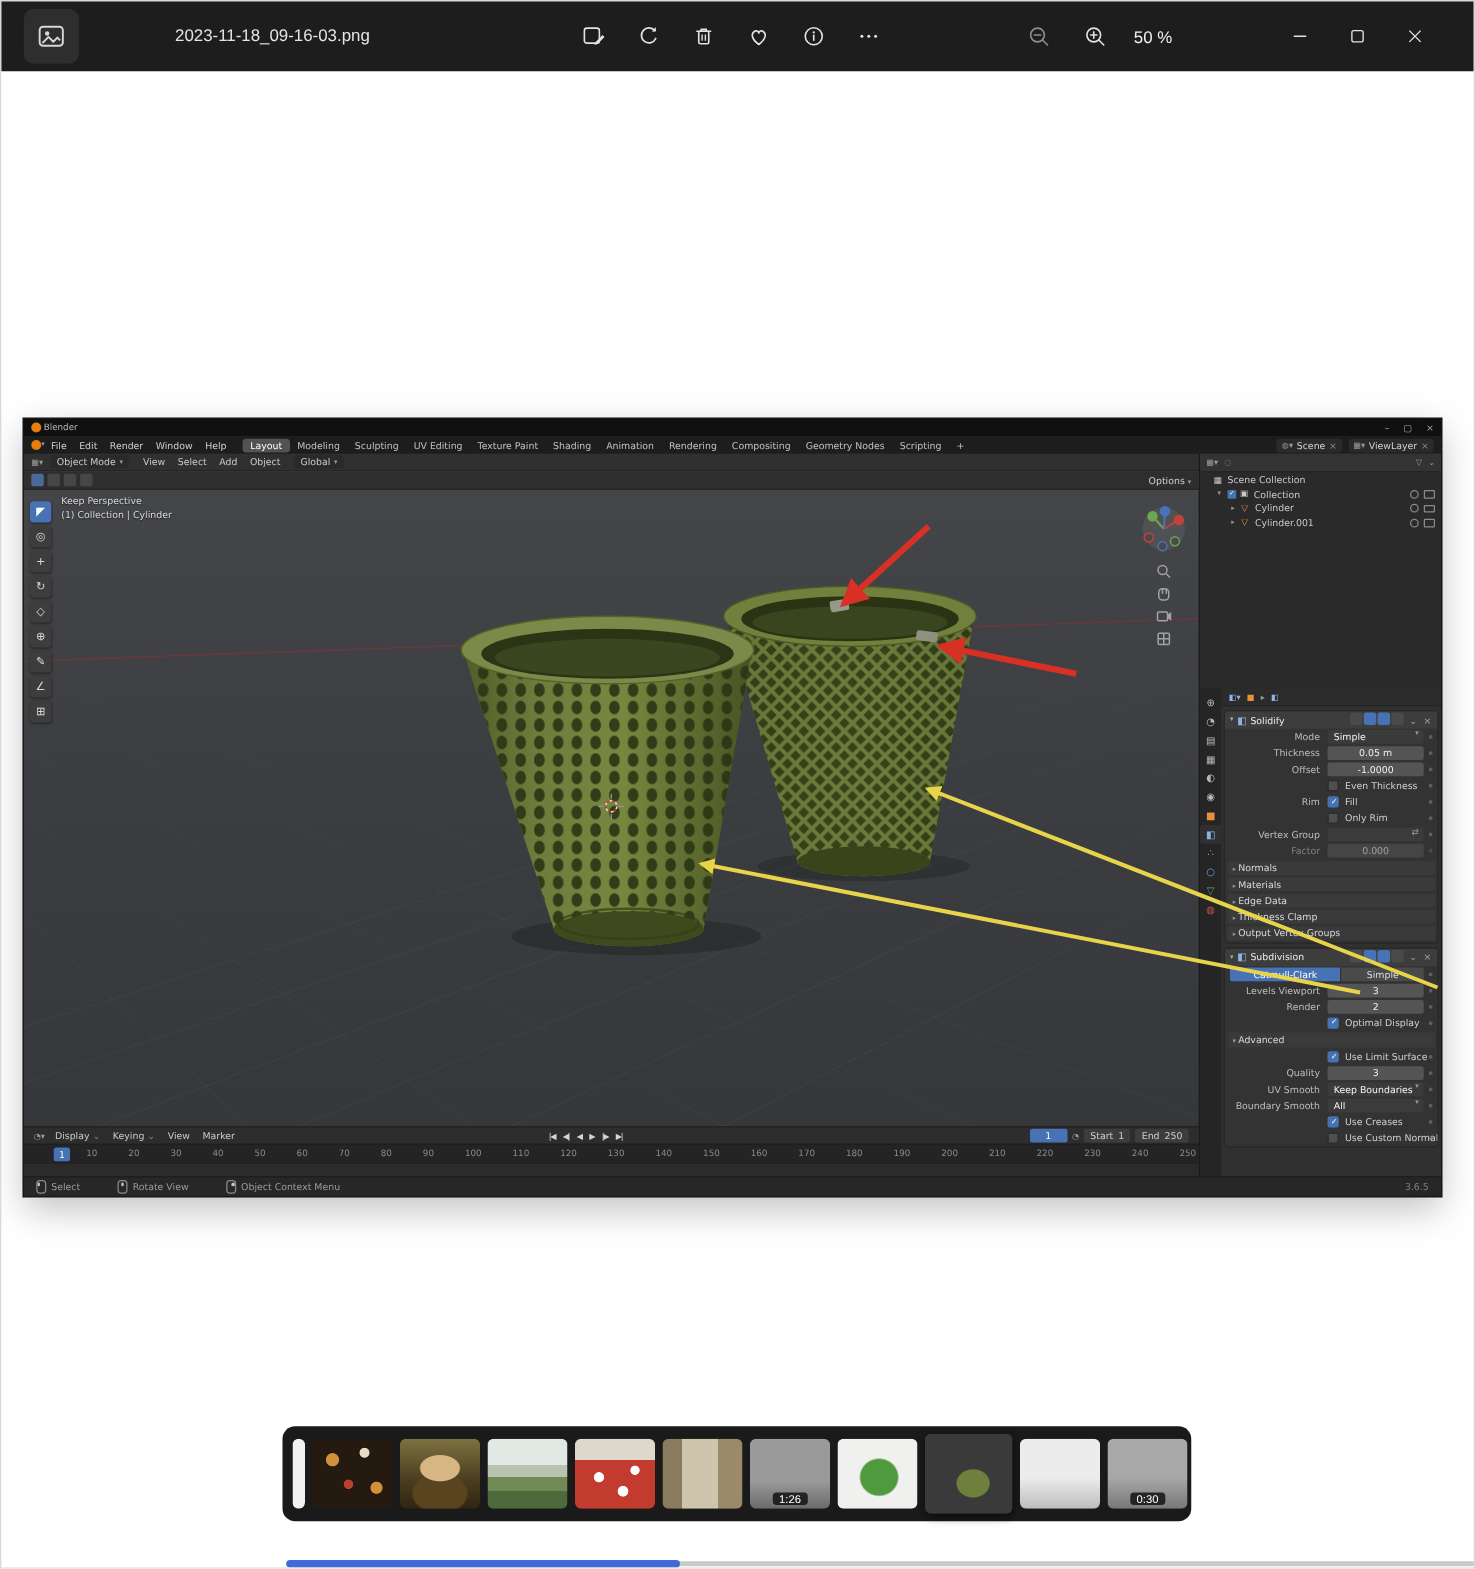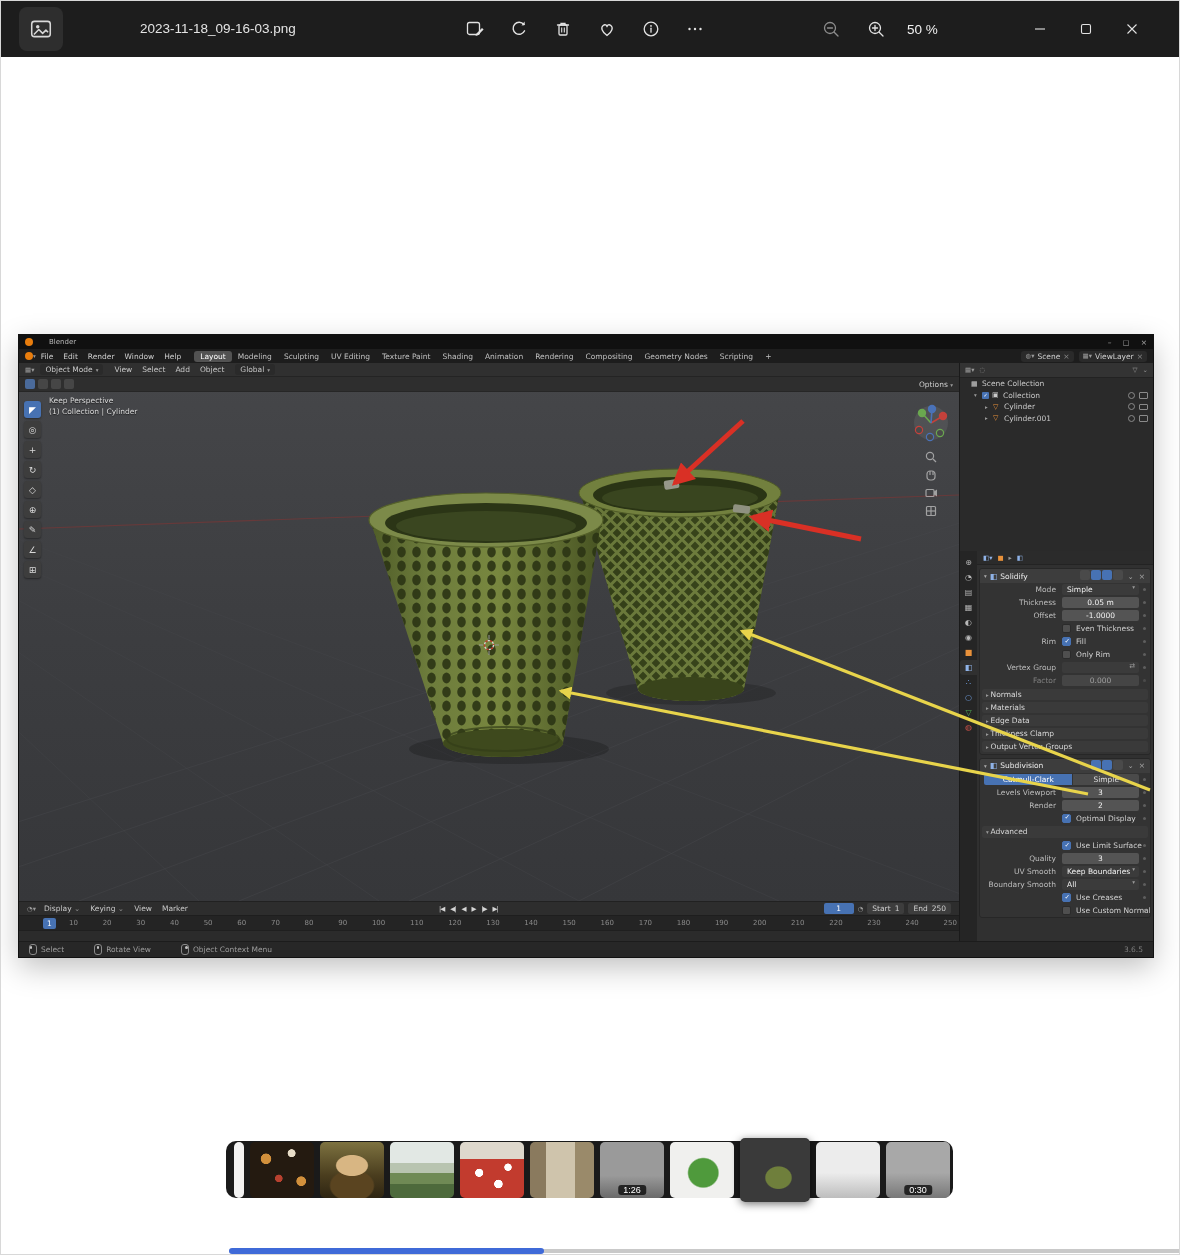--- a/index.html
+++ b/index.html
@@ -16,21 +16,21 @@
   .tbtn{width:36px;height:36px;background:transparent;border:none;border-radius:5px;display:flex;
         align-items:center;justify-content:center;cursor:pointer;}
   .tb-zoomlevel{color:#f0f0f0;font-size:13.5px;font-family:"Liberation Sans",sans-serif;margin-left:4px;}
   .winctrl{position:absolute;right:24px;top:0;display:flex;height:56px;align-items:center;}
   .wbtn{width:46px;height:40px;background:transparent;border:none;display:flex;align-items:center;justify-content:center;cursor:pointer;}
   .icon-svg{display:block;}
   
   .blender{position:absolute;left:18px;top:334px;width:1134px;height:622px;background:#2b2b2b;
         font-size:7.5px;color:#c9c9c9;box-shadow:0 0 0 1px #111,0 10px 28px rgba(0,0,0,.25);overflow:hidden;}
   .b-title{position:absolute;left:0;top:0;width:100%;height:14px;background:#101010;display:flex;
-        align-items:center;padding:0 6px;box-sizing:border-box;gap:16px;color:#b8b8b8;font-size:7px;text-align:center;}
+        align-items:center;padding:0 6px;box-sizing:border-box;gap:2px;color:#b8b8b8;font-size:7px;text-align:center;}
   .b-title .wmini{margin-left:auto;display:flex;gap:11px;color:#a8a8a8;font-size:7.5px;}
   .blogo{width:8px;height:8px;border-radius:50%;background:#e87d0d;display:inline-block;}
   .b-menu{position:absolute;left:0;top:14px;width:100%;height:14px;background:#1d1d1d;display:flex;
         align-items:center;padding:0 6px;box-sizing:border-box;font-size:7.5px;color:#cfcfcf;}
   .m-item{padding:0 5px;cursor:pointer;}
   .ws-list{display:flex;margin-left:8px;}
   .ws{padding:1px 6px;border-radius:3px;color:#c0c0c0;cursor:pointer;white-space:nowrap;}
   .ws.active{background:#525252;color:#fff;}
   .m-right{margin-left:auto;display:flex;gap:5px;align-items:center;}
   .selfield{display:flex;align-items:center;gap:3px;background:#2a2a2a;border-radius:3px;height:11px;padding:0 4px;color:#d0d0d0;}
@@ -133,21 +133,21 @@
   
   .b-status{position:absolute;left:0;top:606px;width:100%;height:16px;background:#272727;border-top:1px solid #1c1c1c;
         box-sizing:border-box;display:flex;align-items:center;padding:0 10px;gap:30px;color:#9c9c9c;}
   .st-item{display:flex;align-items:center;}
   .mi{width:6px;height:9px;border:1px solid #8a8a8a;border-radius:3px;display:inline-block;margin-right:4px;position:relative;}
   .mi::before{content:"";position:absolute;top:0.5px;width:2.2px;height:3.4px;background:#c2c2c2;border-radius:1.5px;}
   .mi.l::before{left:0.3px;} .mi.m::before{left:1.6px;} .mi.r::before{right:0.3px;}
   .st-ver{margin-left:auto;color:#7d7d7d;}
   .b-arrows{position:absolute;left:0;top:0;width:1134px;height:622px;z-index:40;pointer-events:none;}
   
-  .filmstrip{position:absolute;left:225px;top:1140px;width:727px;height:57px;background:#1a1a1a;border-radius:10px;
+  .filmstrip{position:absolute;left:225px;top:1140px;width:727px;height:76px;background:#1a1a1a;border-radius:10px;
         display:flex;align-items:center;padding:0 8px;gap:6px;box-sizing:border-box;z-index:80;}
   .thumb{width:64px;height:56px;border-radius:5px;overflow:hidden;position:relative;flex:none;cursor:pointer;}
   .thumb .fill{position:absolute;inset:0;}
   .thumb.selected{width:70px;height:64px;box-shadow:0 2px 8px rgba(0,0,0,.55);}
   .dur{position:absolute;bottom:3px;left:50%;transform:translateX(-50%);background:rgba(15,15,15,.82);color:#fff;
         font-size:9px;padding:0 5px;border-radius:3px;font-family:"Liberation Sans",sans-serif;}
   .dur:empty{display:none;}
   .htrack{position:absolute;left:228px;top:1248px;width:952px;height:4px;background:#c9c9c9;border-radius:2px;z-index:70;}
   .hthumb{position:absolute;left:228px;top:1247px;width:315px;height:6px;background:#3f6ad8;border-radius:3px;z-index:71;}
 </style>

